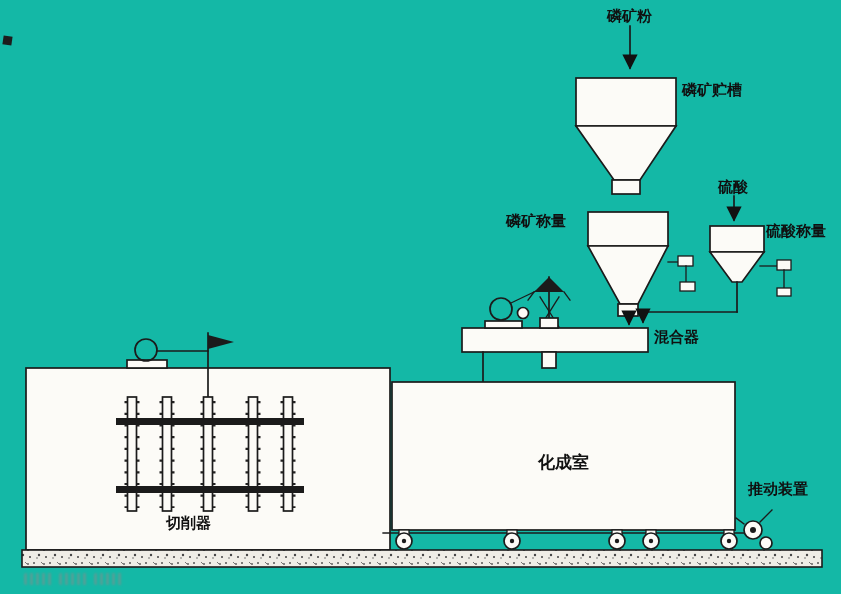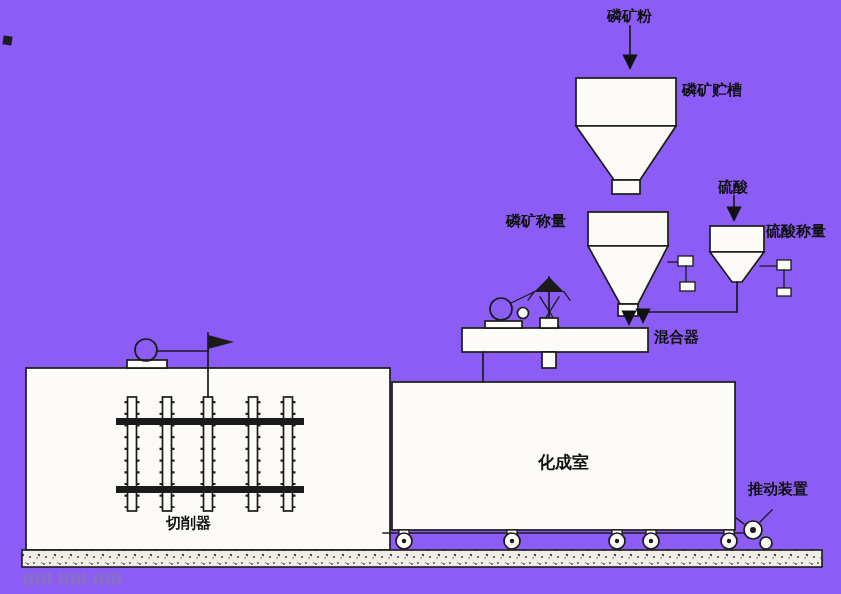--- a/index.html
+++ b/index.html
@@ -1,19 +1,19 @@
 <!DOCTYPE html>
 <html><head>
 <meta charset="utf-8">
 <style>
   html,body{margin:0;padding:0;background:#ffffff;}
   .stage{
     position:relative;
     width:841px;height:594px;
-    background:#8b5cf6;
+    background:#14b8a6;
     overflow:hidden;
     font-family:"DejaVu Sans","Liberation Sans",sans-serif;
   }
   svg{position:absolute;left:0;top:0;}
   .ln{stroke:#1b1b1b;stroke-width:1.7;fill:none;stroke-linecap:square;}
   .thin{stroke-width:1.3;}
   .fillp{fill:#fcfbf7;}
   .dark{fill:#1b1b1b;stroke:none;}
   .lbl{font:600 15px "DejaVu Sans","Liberation Sans",sans-serif;fill:#101010;}
   .lbl-lg{font:600 17px "DejaVu Sans","Liberation Sans",sans-serif;fill:#101010;}

